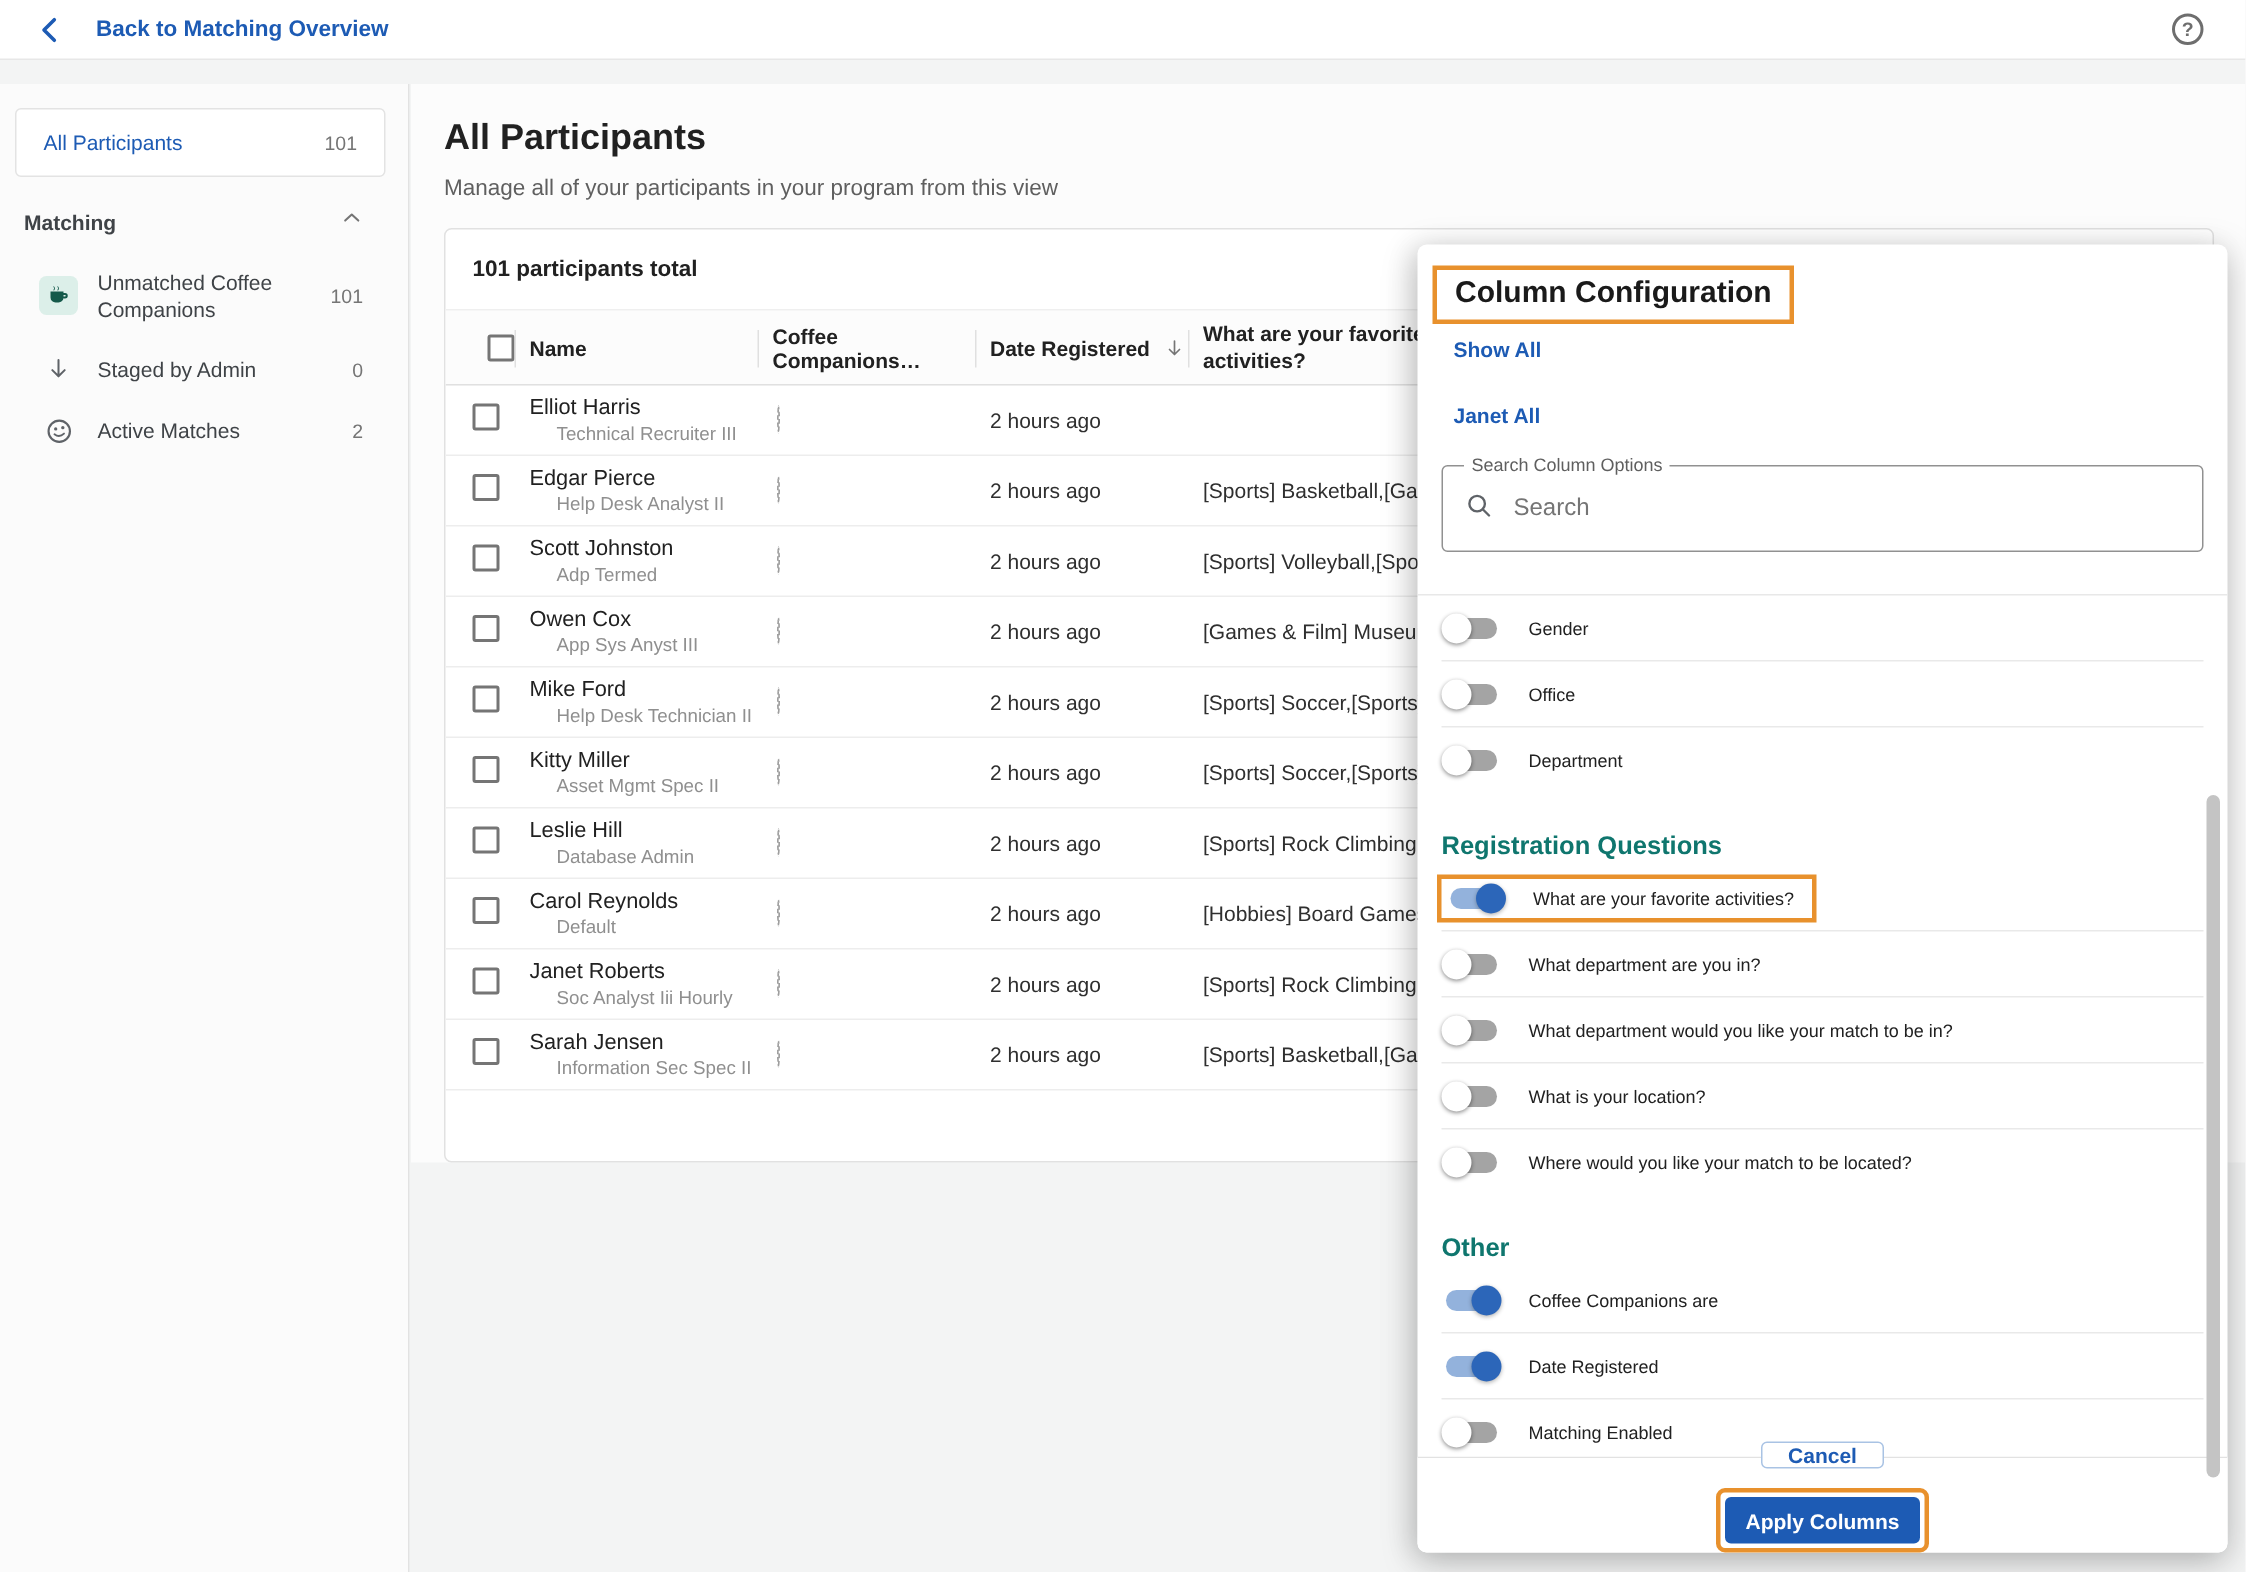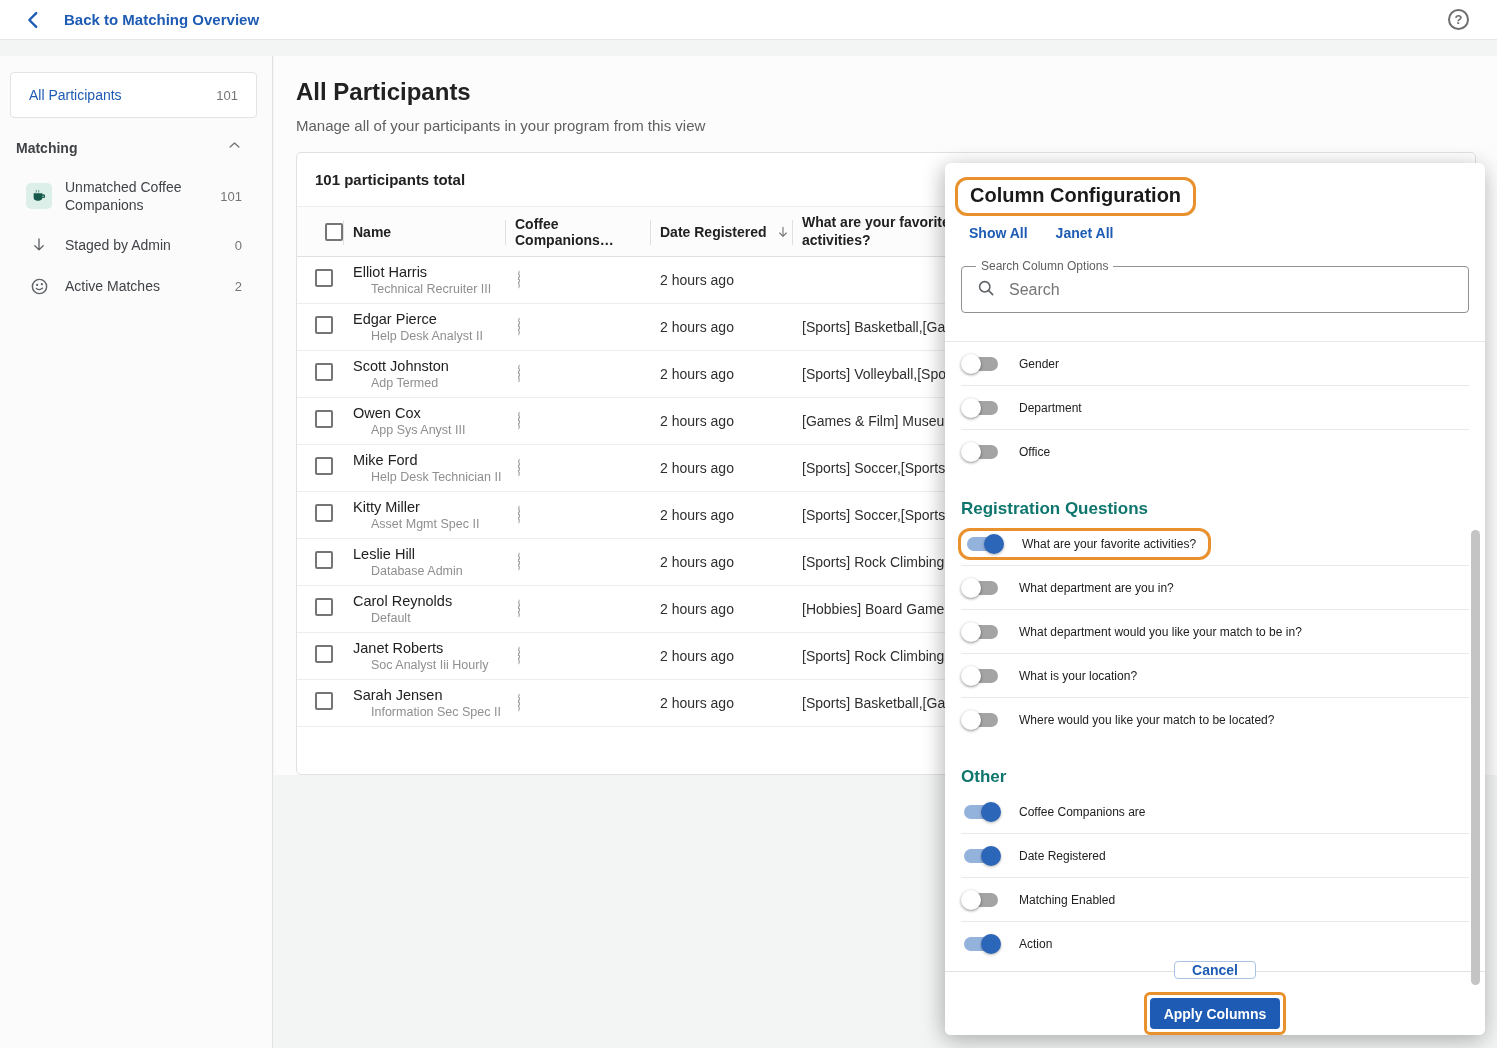--- a/index.html
+++ b/index.html
@@ -89,27 +89,27 @@
   }
   .cell-date, .cell-act { font-size:14px; color:#2f2f2f; padding-left:10px; white-space:nowrap; }
   .sort-ic { margin-left:8px; display:inline-flex; }
   
   .panel {
     position:absolute; left:945px; top:163px; width:540px; height:872px;
     background:#fff; border-radius:6px; z-index:10;
     box-shadow:0 6px 24px rgba(0,0,0,0.22), -4px 2px 18px rgba(0,0,0,0.10);
     padding:14px 16px 0 16px;
   }
-  .hl { border:3px solid #e8912d !important; border-radius:12px; }
+  .hl { border:3px solid #e8912d !important; border-radius:0; }
   .panel-title-box { display:inline-block; padding:4px 12px 6px 12px; margin-left:-6px; }
   .panel-title { font-size:20px; font-weight:bold; color:#1a1a1a; }
-  .showhide { display:flex; gap:28px; margin-top:9px; padding-left:8px; }
+  .showhide { display:flex; gap:28px; margin-top:9px; padding-left:8px;flex-direction:column; }
   .showhide a { color:#1d5bb4; font-weight:bold; font-size:14px; cursor:pointer; text-decoration:none; }
   .searchbox {
-    position:relative; margin-top:25px; height:47px;
+    position:relative; margin-top:25px; height:58px;
     border:1px solid #919191; border-radius:4px;
     display:flex; align-items:center; padding:0 14px; gap:13px;
   }
   .searchbox .flabel {
     position:absolute; top:-8px; left:14px; background:#fff; padding:0 5px;
     font-size:12px; color:#5f5f5f;
   }
   .searchbox .ph { font-size:16px; color:#757575; }
   .fullbleed { margin:28px -16px 0 -16px; border-top:1px solid #e8e8e8; }
   .toggle-list { padding:0; }
@@ -385,30 +385,30 @@
             </span>
       <span class="toggle-label">Gender</span>
     </span>
   </div>
 
   <div class="toggle-row">
     <span class="toggle-inner">
       <span class="switch">
               <span class="thumb"></span>
             </span>
+      <span class="toggle-label">Office</span>
+    </span>
+  </div>
+
+  <div class="toggle-row">
+    <span class="toggle-inner">
+      <span class="switch">
+              <span class="thumb"></span>
+            </span>
       <span class="toggle-label">Department</span>
-    </span>
-  </div>
-
-  <div class="toggle-row">
-    <span class="toggle-inner">
-      <span class="switch">
-              <span class="thumb"></span>
-            </span>
-      <span class="toggle-label">Office</span>
     </span>
   </div>
 </div>
   <h3 class="group-heading">Registration Questions</h3>
 <div class="group">
   <div class="toggle-row">
     <span class="toggle-inner hl">
       <span class="switch on">
               <span class="thumb"></span>
             </span>

